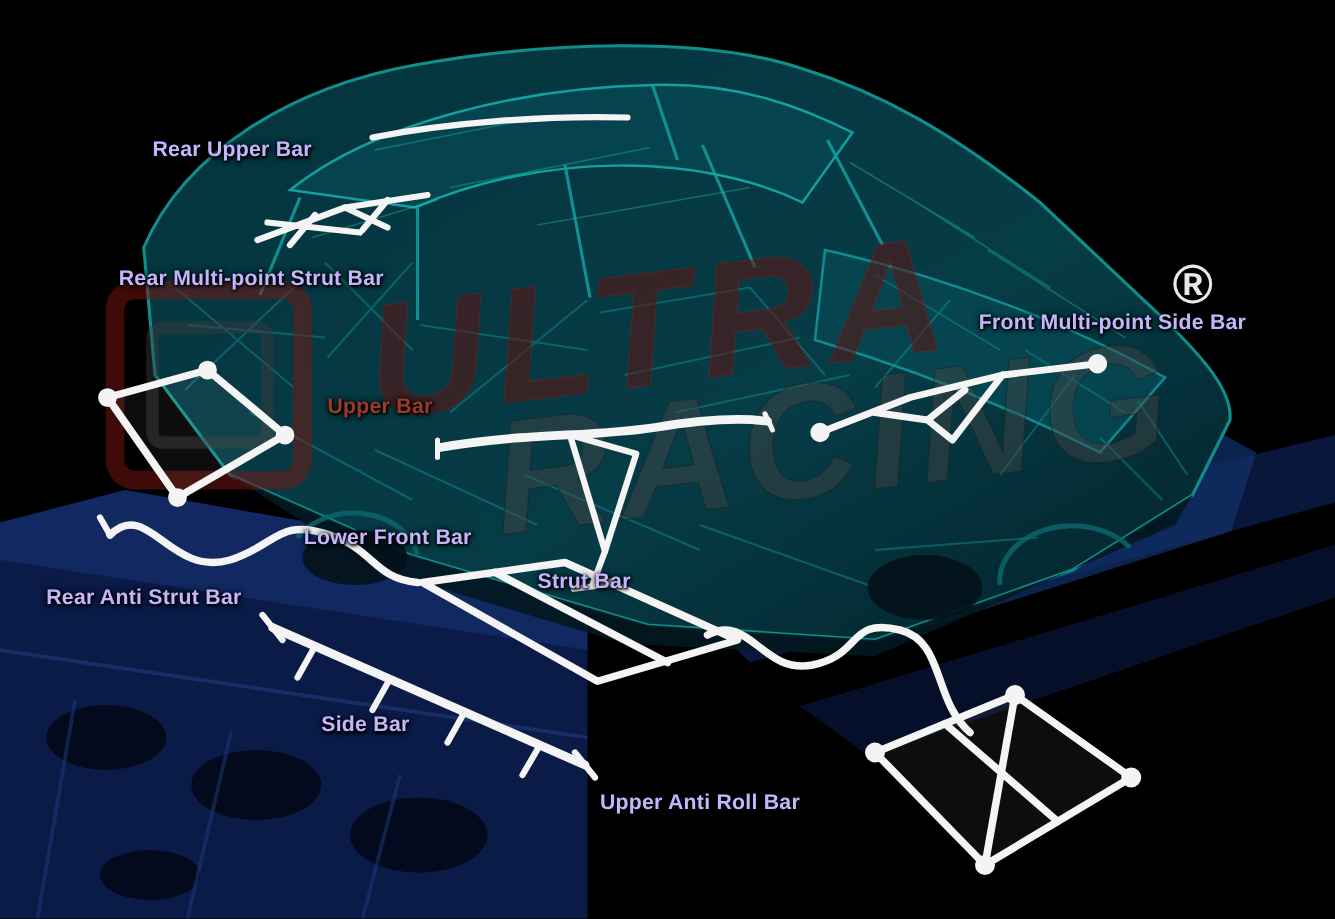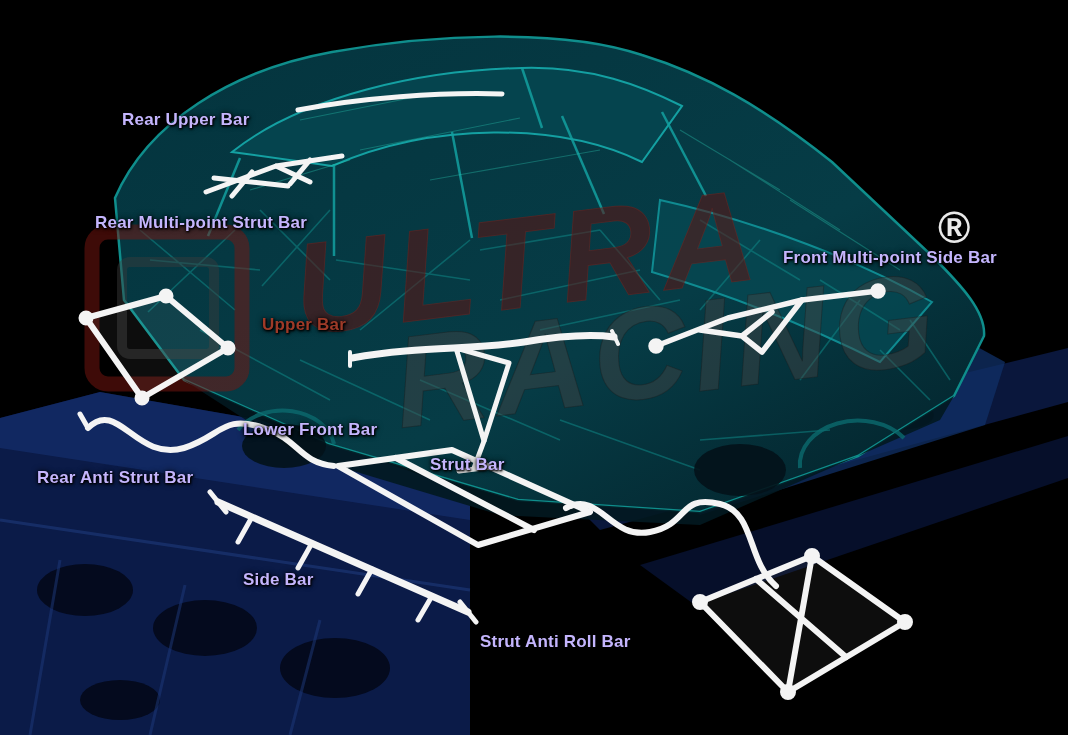--- a/index.html
+++ b/index.html
@@ -154,18 +154,18 @@
     </g>
   </svg>
 
   <div class="label" style="left:122px;top:110px">Rear Upper Bar</div>
   <div class="label" style="left:95px;top:213px">Rear Multi-point Strut Bar</div>
   <div class="label" style="left:783px;top:248px">Front Multi-point Side Bar</div>
   <div class="label label--room" style="left:262px;top:315px">Upper Bar</div>
   <div class="label" style="left:243px;top:420px">Lower Front Bar</div>
   <div class="label" style="left:37px;top:468px">Rear Anti Strut Bar</div>
   <div class="label" style="left:430px;top:455px">Strut Bar</div>
-  <div class="label" style="left:243px;top:570px">Side Bar</div>
-  <div class="label" style="left:480px;top:632px">Strut Anti Roll Bar</div>
+  <div class="label" style="left:257px;top:570px">Side Bar</div>
+  <div class="label" style="left:480px;top:632px">Upper Anti Roll Bar</div>
 
   <div class="reg" style="left:938px;top:203px">®</div>
 
 </div>
 
 </body></html>

